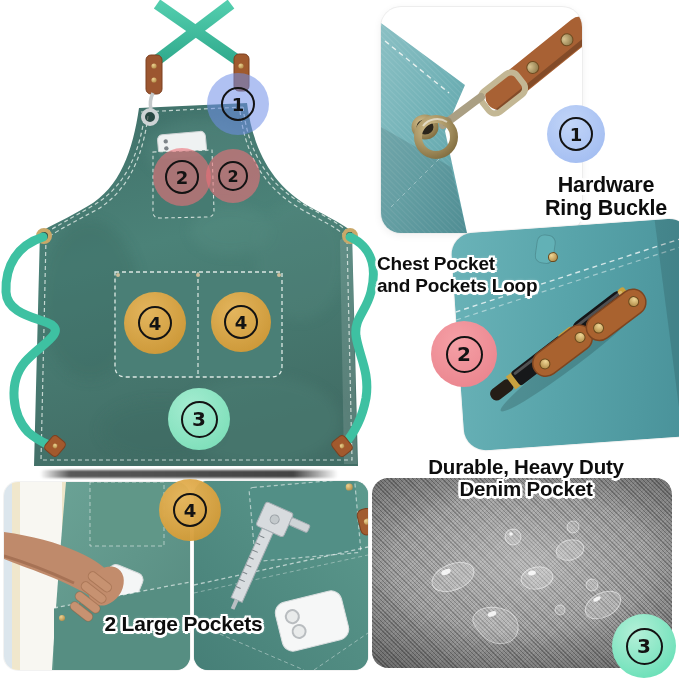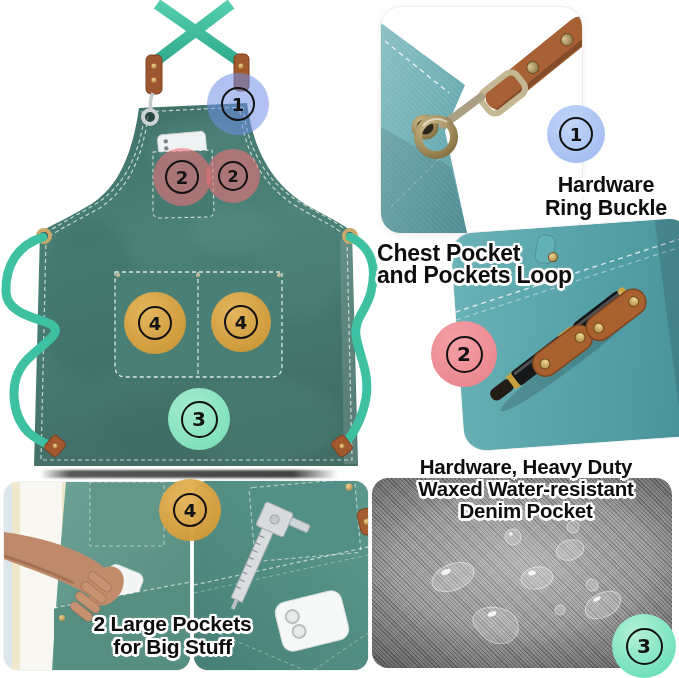--- a/index.html
+++ b/index.html
@@ -34,23 +34,23 @@
     background:#4c8b82;box-shadow:0 0 0 1px rgba(0,0,0,.05);}
   .apron-shadow{left:40px;top:470px;width:298px;height:8px;z-index:1;border-radius:4px;
     background:linear-gradient(90deg,rgba(25,25,25,0) 0%,rgba(25,25,25,.72) 10%,rgba(20,20,20,.8) 85%,rgba(25,25,25,0) 100%);
     filter:blur(1px);}
   
   .caption{position:absolute;z-index:20;font-weight:700;color:#0d0d0d;letter-spacing:-.2px;
     text-shadow:-2px -2px 0 #fff,2px -2px 0 #fff,-2px 2px 0 #fff,2px 2px 0 #fff,
                  0 -2.5px 0 #fff,0 2.5px 0 #fff,-2.5px 0 0 #fff,2.5px 0 0 #fff,0 0 4px #fff;}
   .caption div{white-space:nowrap;}
   .cap1{left:520px;top:174px;width:172px;text-align:center;font-size:21.5px;line-height:22.5px;}
-  .cap2{left:377px;top:243px;width:230px;text-align:left;font-size:23px;line-height:21.5px;}
+  .cap2{left:377px;top:253px;width:230px;text-align:left;font-size:19px;line-height:21.5px;}
   .cap3{left:378px;top:456px;width:296px;text-align:center;font-size:20.5px;line-height:22px;}
-  .cap4{left:40px;top:612px;width:265px;text-align:center;font-size:21px;line-height:23px;}
+  .cap4{left:51px;top:612px;width:265px;text-align:center;font-size:21px;line-height:23px;}
   
   .marker{position:absolute;transform:translate(-50%,-50%);border-radius:50%;
     display:flex;align-items:center;justify-content:center;z-index:12;}
   .num{width:30px;height:30px;border:2.5px solid #131313;border-radius:50%;
     display:flex;align-items:center;justify-content:center;
     font-family:"DejaVu Sans",sans-serif;font-weight:700;font-size:18px;color:#131313;}
   .num-sm{width:26px;height:26px;font-size:16px;border-width:2.2px;}
   .num-lg{width:33px;height:33px;font-size:20px;}
   .m-blue-t{background:rgba(112,142,232,.55);}
   .m-pink-t{background:rgba(236,112,120,.60);}
@@ -371,27 +371,25 @@
 
   <div class="caption cap1">
     <div>Hardware</div>
     <div>Ring Buckle</div>
   </div>
   <div class="caption cap2">
     <div>Chest Pocket</div>
     <div>and Pockets Loop</div>
   </div>
   <div class="caption cap3">
-    <div>Hardware, Heavy Duty</div>
-    <div>Waxed Water-resistant</div>
+    <div>Durable, Heavy Duty</div>
     <div>Denim Pocket</div>
   </div>
   <div class="caption cap4">
     <div>2 Large Pockets</div>
-    <div>for Big Stuff</div>
   </div>
 
   <div class="marker m-blue-t" style="left:238px;top:104px;width:62px;height:62px;">
     <span class="num">1</span>
   </div>
   <div class="marker m-pink-t" style="left:182px;top:177px;width:58px;height:58px;">
     <span class="num">2</span>
   </div>
   <div class="marker m-pink-t" style="left:233px;top:176px;width:54px;height:54px;">
     <span class="num num-sm">2</span>

